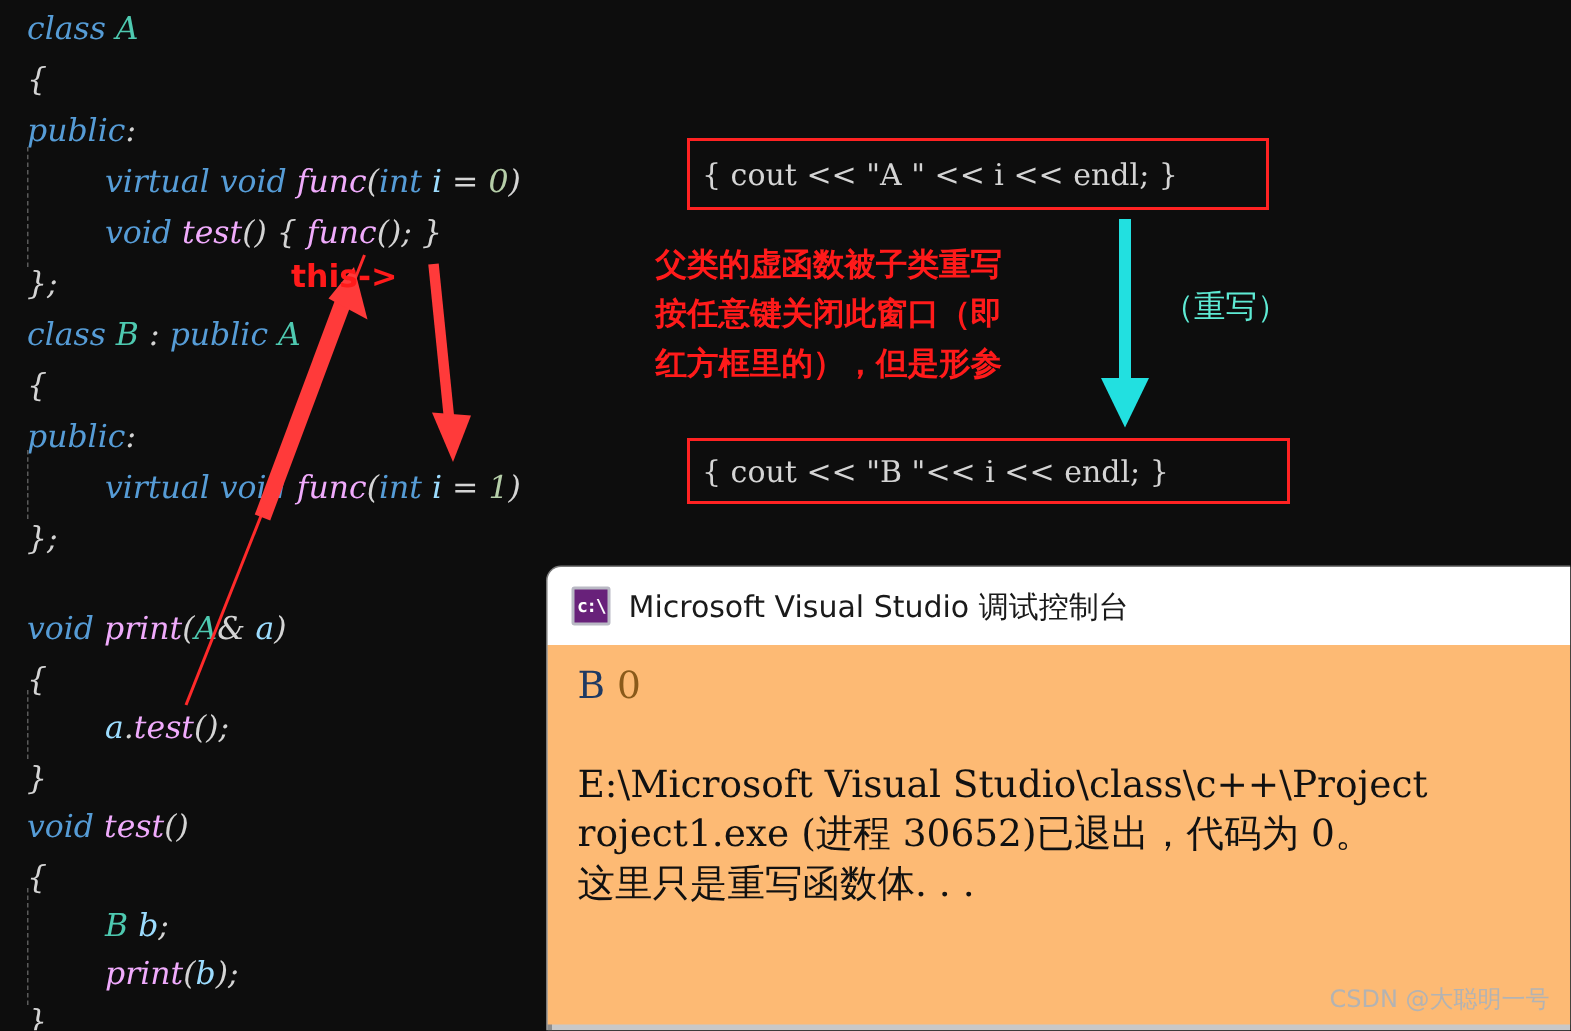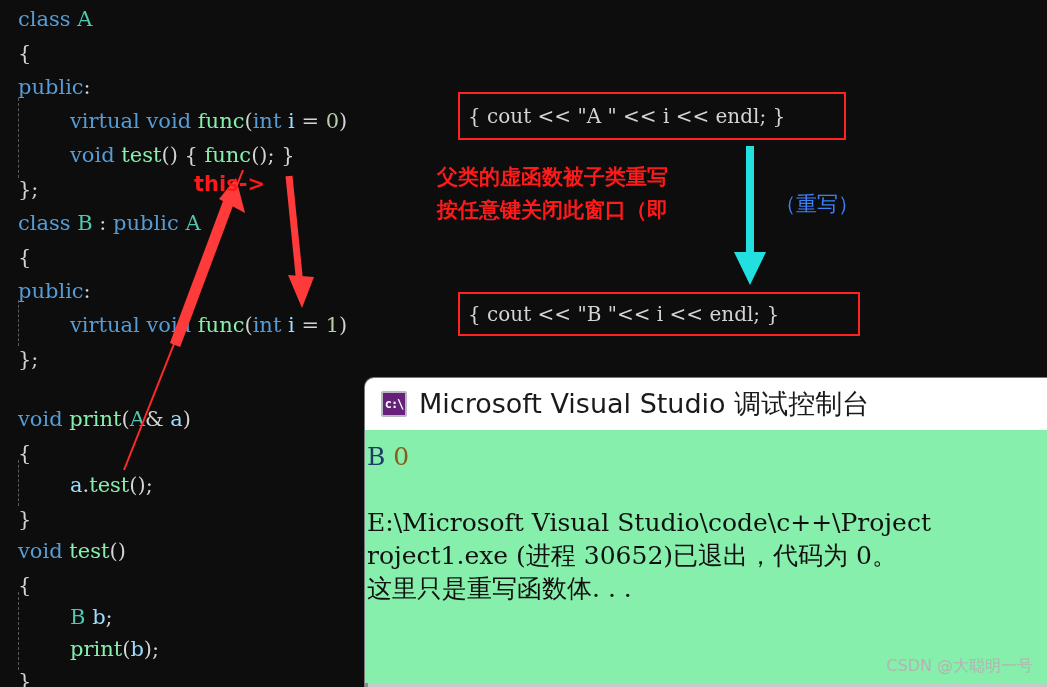--- a/index.html
+++ b/index.html
@@ -16,24 +16,24 @@
   .code{
     position:absolute;left:0;top:0;
     width:1047px;
     font-family:"DejaVu Serif","Liberation Serif",serif;
     font-size:21px;
     line-height:38px;
     white-space:pre;
     color:#d4d4d4;
     letter-spacing:0px;
   }
-  .code .ln{position:absolute;left:18px;height:38px;white-space:pre;}
+  .code .ln{position:absolute;left:18px;height:38px;white-space:pre;font-style:italic;}
   .kw{color:#569cd6;}
   .ty{color:#4ec9b0;}
-  .fn{color:#86efac;}
+  .fn{color:#f0abfc;}
   .va{color:#9cdcfe;}
   .nu{color:#b5cea8;}
   .pn{color:#d4d4d4;}
 
   
   .guide{position:absolute;width:1px;border-left:1px dashed #5a5a5a;}
 
   
   .redbox{
     position:absolute;
@@ -62,21 +62,21 @@
     position:absolute;
     color:#ff1a1a;
     font-family:"DejaVu Sans","Liberation Sans",sans-serif;
     font-weight:bold;
     font-size:21px;
     white-space:pre;
     margin-top:16px;
   }
   .ann-rewrite{
     position:absolute;
-    color:#3b82f6;
+    color:#5eead4;
     font-family:"DejaVu Sans","Liberation Sans",sans-serif;
     font-size:21px;
     white-space:pre;
   }
 
   svg.overlay{position:absolute;left:0;top:0;width:1047px;height:687px;pointer-events:none;}
 
   
   .console{
     position:absolute;
@@ -106,34 +106,34 @@
     margin-right:12px;
     display:flex;align-items:center;justify-content:center;
     color:#ffffff;
     font-family:"DejaVu Sans Mono","Liberation Mono",monospace;
     font-size:12px;
     font-weight:bold;
     letter-spacing:-1px;
   }
   .console-title-text{
     font-family:"DejaVu Sans","Liberation Sans",sans-serif;
-    font-size:27px;
+    font-size:20px;
     color:#1a1a1a;
     white-space:pre;
   }
   .console-body{
     position:relative;
     height:253px;
-    background:#86efac;
+    background:#fdba74;
     font-family:"DejaVu Serif","Liberation Serif",serif;
     font-size:25px;
     line-height:33px;
     color:#111;
     white-space:pre;
-    padding:10px 0 0 2px;
+    padding:10px 0 0 20px;
     box-sizing:border-box;
     overflow:hidden;
   }
   .console-body .cline{height:33px;white-space:pre;}
   .console-body .spacer{height:33px;}
   .cB{color:#1f3a63;}
   .c0{color:#8a5a1a;}
   .console-leftedge{
     position:absolute;left:0;top:52px;width:3px;height:257px;background:#8d8d8d;
   }
@@ -182,29 +182,29 @@
 
     <path d="M289,176 L300,285" stroke="#ff3a3a" stroke-width="7" stroke-linecap="butt"></path>
     <path d="M302,308 L288,275 L314,277 z" fill="#ff3a3a"></path>
 
     <path d="M750,146 L750,260" stroke="#22e0e0" stroke-width="8" stroke-linecap="butt"></path>
     <path d="M750,285 L734,252 L766,252 z" fill="#22e0e0"></path>
   </svg>
 
   <div class="ann-this" style="left:194px;top:156px;">this-&gt;</div>
 
-  <div class="ann" id="note-block" style="left:437px;top:160px;"><div>父类的虚函数被子类重写</div><div>按任意键关闭此窗口（即</div></div>
+  <div class="ann" id="note-block" style="left:437px;top:160px;"><div>父类的虚函数被子类重写</div><div>按任意键关闭此窗口（即</div><div>红方框里的），但是形参</div></div>
 
   <div class="ann-rewrite" style="left:775px;top:190px;">（重写）</div>
 
   <div class="console">
     <div class="console-title">
       <div class="console-icon">
         <span>c:\</span>
       </div>
       <div class="console-title-text">Microsoft Visual Studio 调试控制台</div>
     </div>
     <div class="console-leftedge"></div>
-    <div class="console-body" id="console-out"><div class="cline"><span class="cB">B</span> <span class="c0">0</span></div><div class="spacer"></div><div class="cline">E:\Microsoft Visual Studio\code\c++\Project</div><div class="cline">roject1.exe (进程 30652)已退出，代码为 0。</div><div class="cline">这里只是重写函数体. . .</div></div>
+    <div class="console-body" id="console-out"><div class="cline"><span class="cB">B</span> <span class="c0">0</span></div><div class="spacer"></div><div class="cline">E:\Microsoft Visual Studio\class\c++\Project</div><div class="cline">roject1.exe (进程 30652)已退出，代码为 0。</div><div class="cline">这里只是重写函数体. . .</div></div>
     <div class="watermark">CSDN @大聪明一号</div>
   </div>
 
 </div>
 
 </body></html>

